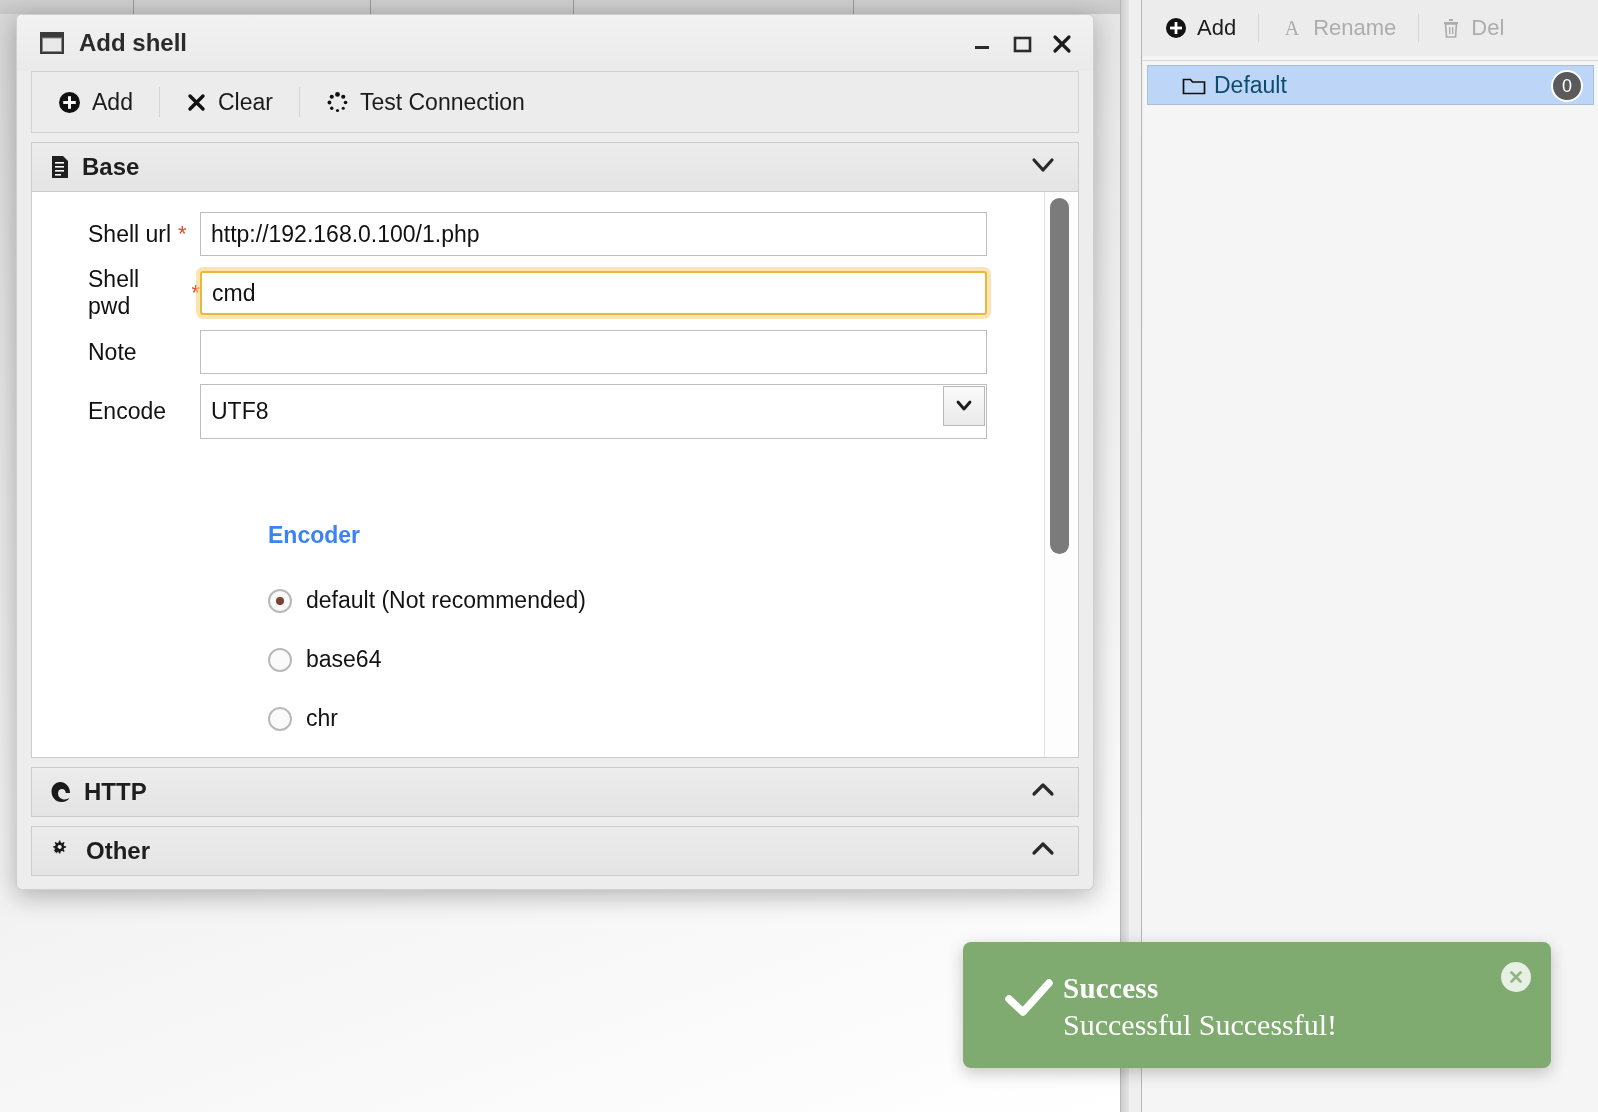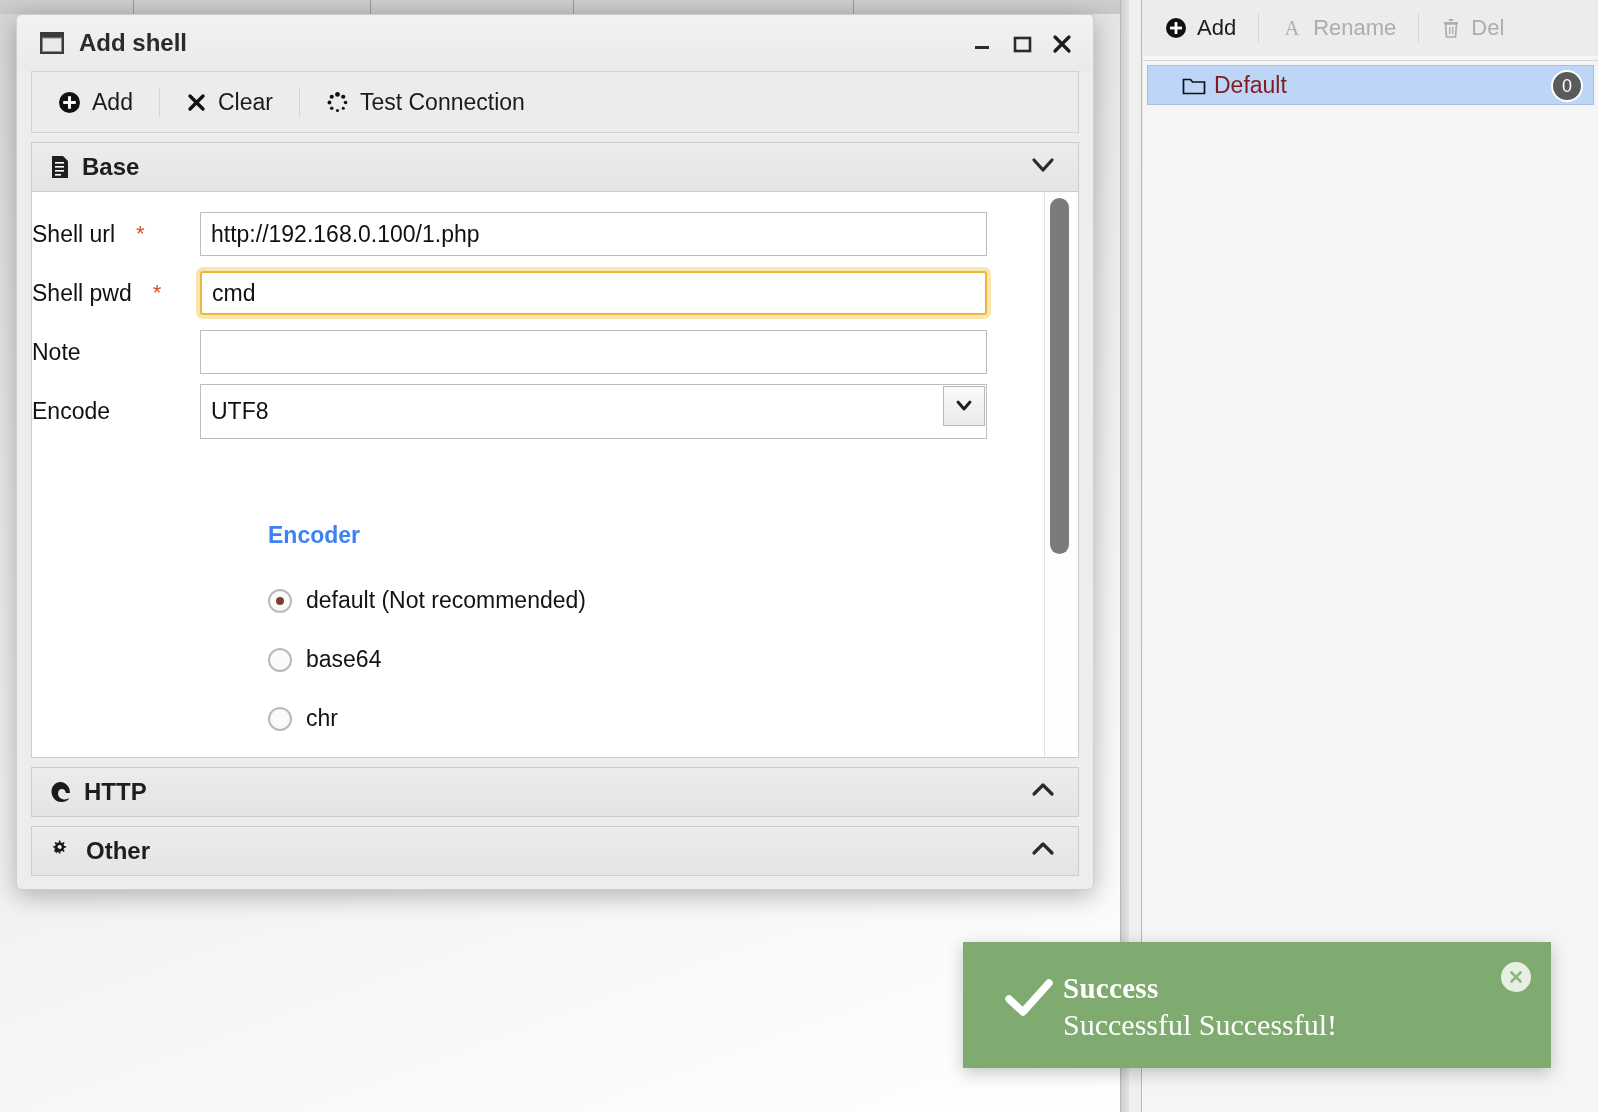--- a/index.html
+++ b/index.html
@@ -64,21 +64,21 @@
   }
   .folder-row {
     position: relative;
     display: flex; align-items: center;
     height: 40px; margin: 0 4px;
     background: #bdd6f7;
     border: 1px solid #a8bfd9;
     padding: 0 12px 0 36px;
     cursor: pointer;
   }
-  .folder-row .fname { font-size: 23px; color: #7f1d1d; }
+  .folder-row .fname { font-size: 23px; color: #0c4a6e; }
   .folder-row .folder-ico { position: absolute; left: 34px; top: 9px; }
   .folder-row .fname { margin-left: 30px; }
   .badge {
     position: absolute; right: 10px; top: 4px;
     width: 32px; height: 32px; border-radius: 50%;
     background: #5a5a5a; color: #fff;
     font-size: 18px; display: flex; align-items: center; justify-content: center;
     border: 2px solid #ffffff;
   }
 
@@ -145,23 +145,23 @@
     border-right: 1px solid #cccccc;
     border-bottom: 1px solid #cccccc;
     position: relative;
     overflow: hidden;
   }
   .frow {
     position: absolute; left: 0; width: 1012px; height: 44px;
     display: flex; align-items: center;
   }
   .flabel {
-    width: 168px; 
+    width: 168px; padding-left: 56px;
     font-size: 23px; color: #111;
-    display: flex; align-items: center; gap: 21px;
+    display: flex; align-items: center; gap: 7px;
   }
   .req { color: #e0492f; font-size: 22px; }
   .finput {
     width: 787px; height: 44px;
     border: 1px solid #bdbdbd;
     background: #fff;
     font-size: 23px; color: #111;
     padding: 0 10px;
     font-family: "Liberation Sans", sans-serif;
     outline: none;
@@ -219,21 +219,21 @@
     position: absolute; left: 5px; top: 6px;
     width: 19px; height: 356px;
     border-radius: 10px; background: #7b7b7b;
   }
 
   
   #toast {
     position: absolute; left: 963px; top: 942px;
     width: 588px; height: 126px;
     background: #7fab70;
-    border-radius: 0;
+    border-radius: 8px;
     box-shadow: 0 5px 16px rgba(0,0,0,0.22);
     font-family: "Liberation Serif", serif;
     color: #ffffff;
   }
   #toast-check { position: absolute; left: 42px; top: 36px; }
   #toast-title {
     position: absolute; left: 100px; top: 30px;
     font-size: 29px; font-weight: bold; letter-spacing: .3px;
   }
   #toast-msg {

